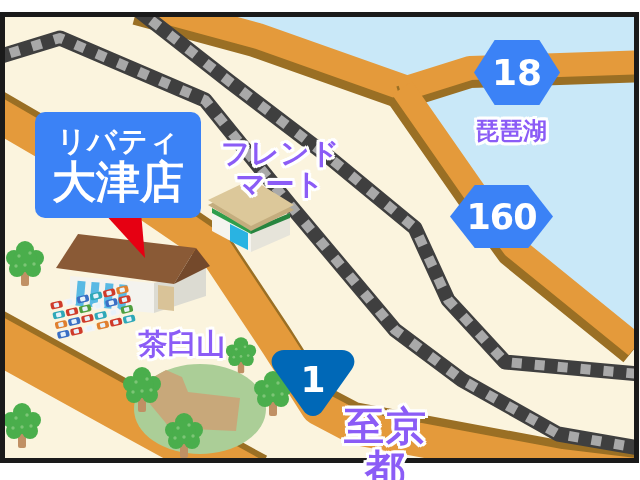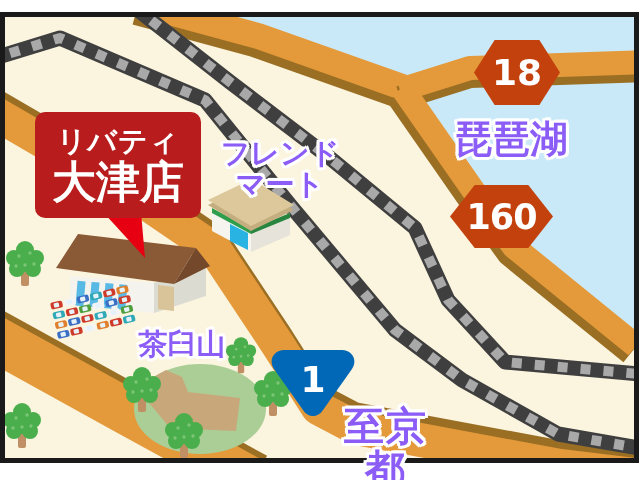--- a/index.html
+++ b/index.html
@@ -9,34 +9,34 @@
   #frame{position:absolute;left:0;top:12px;width:639px;height:451px;box-sizing:border-box;
          border:5px solid #1a1a1a;background:#fbf4de;overflow:hidden;}
   #mapsvg{display:block;}
   
   .map-label{position:absolute;color:#8b5cf6;font-weight:bold;text-align:center;line-height:1.08;
     text-shadow:-3px 0 #fff,3px 0 #fff,0 -3px #fff,0 3px #fff,
                 -2px -2px #fff,2px -2px #fff,-2px 2px #fff,2px 2px #fff,
                 -3px -2px #fff,3px 2px #fff,-2px 3px #fff,2px -3px #fff;}
   .lbl-line{display:block;}
   
-  #callout{position:absolute;left:35px;top:112px;width:166px;height:106px;background:#b91c1c;
+  #callout{position:absolute;left:35px;top:112px;width:166px;height:106px;background:#3b82f6;
            border-radius:10px;display:flex;flex-direction:column;align-items:center;
            justify-content:center;z-index:6;}
   #callout .l1{color:#fff;font-weight:bold;font-size:29px;line-height:1;letter-spacing:1px;}
   #callout .l2{color:#fff;font-weight:bold;font-size:44px;line-height:1;margin-top:4px;text-align:center;}
   #callout-tail{position:absolute;left:95px;top:212px;z-index:5;}
   
-  .hex-badge{position:absolute;background:#c2410c;display:flex;align-items:center;justify-content:center;
+  .hex-badge{position:absolute;background:#3b82f6;display:flex;align-items:center;justify-content:center;
     clip-path:polygon(24% 0%,76% 0%,100% 50%,76% 100%,24% 100%,0% 50%);
     color:#fff;font-weight:bold;z-index:4;}
   #badge18{left:474px;top:40px;width:86px;height:65px;font-size:36px;}
   #badge102{left:450px;top:185px;width:103px;height:63px;font-size:35px;letter-spacing:-1px;}
   #badge1{position:absolute;left:268px;top:344px;z-index:4;}
-  .lbl-lake{left:445px;top:119px;width:132px;font-size:38px;z-index:3;}
+  .lbl-lake{left:445px;top:119px;width:132px;font-size:24px;z-index:3;}
   .lbl-mart{left:205px;top:138px;width:150px;font-size:29px;z-index:3;}
   .lbl-kofun{left:122px;top:329px;width:120px;font-size:29px;z-index:3;}
   .lbl-kyoto{left:330px;top:405px;width:112px;font-size:40px;letter-spacing:2px;z-index:3;}
 </style>
 </head>
 <body>
 
 <div id="stage">
 
   <div id="frame">

